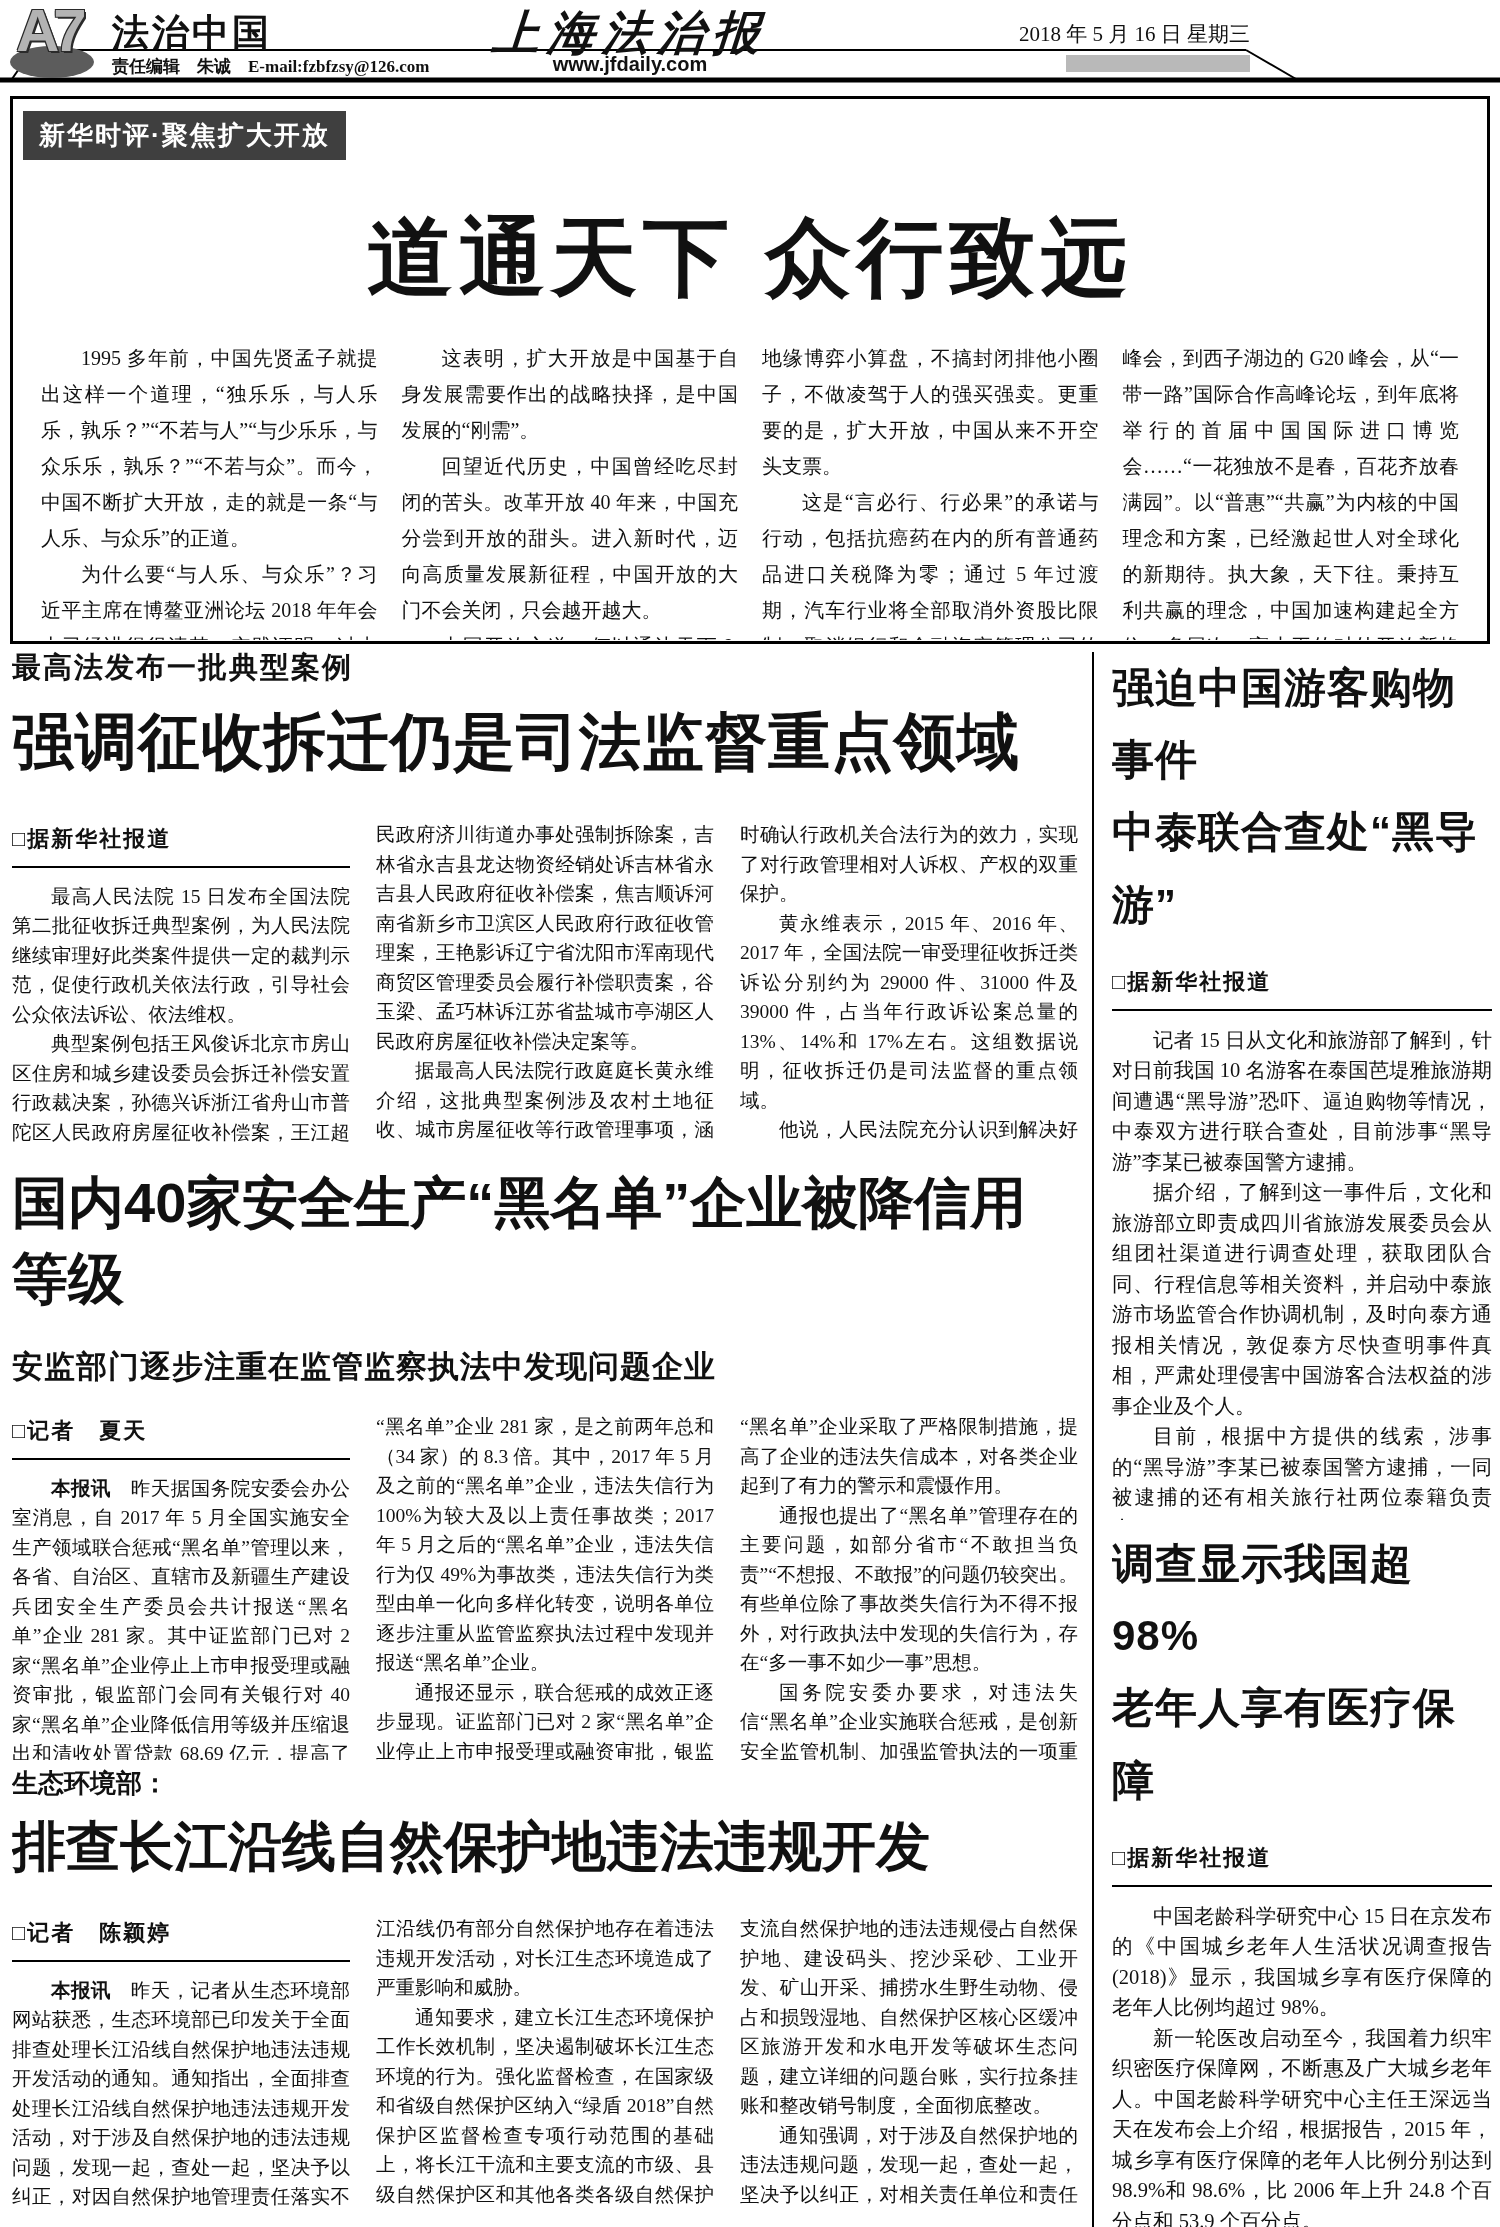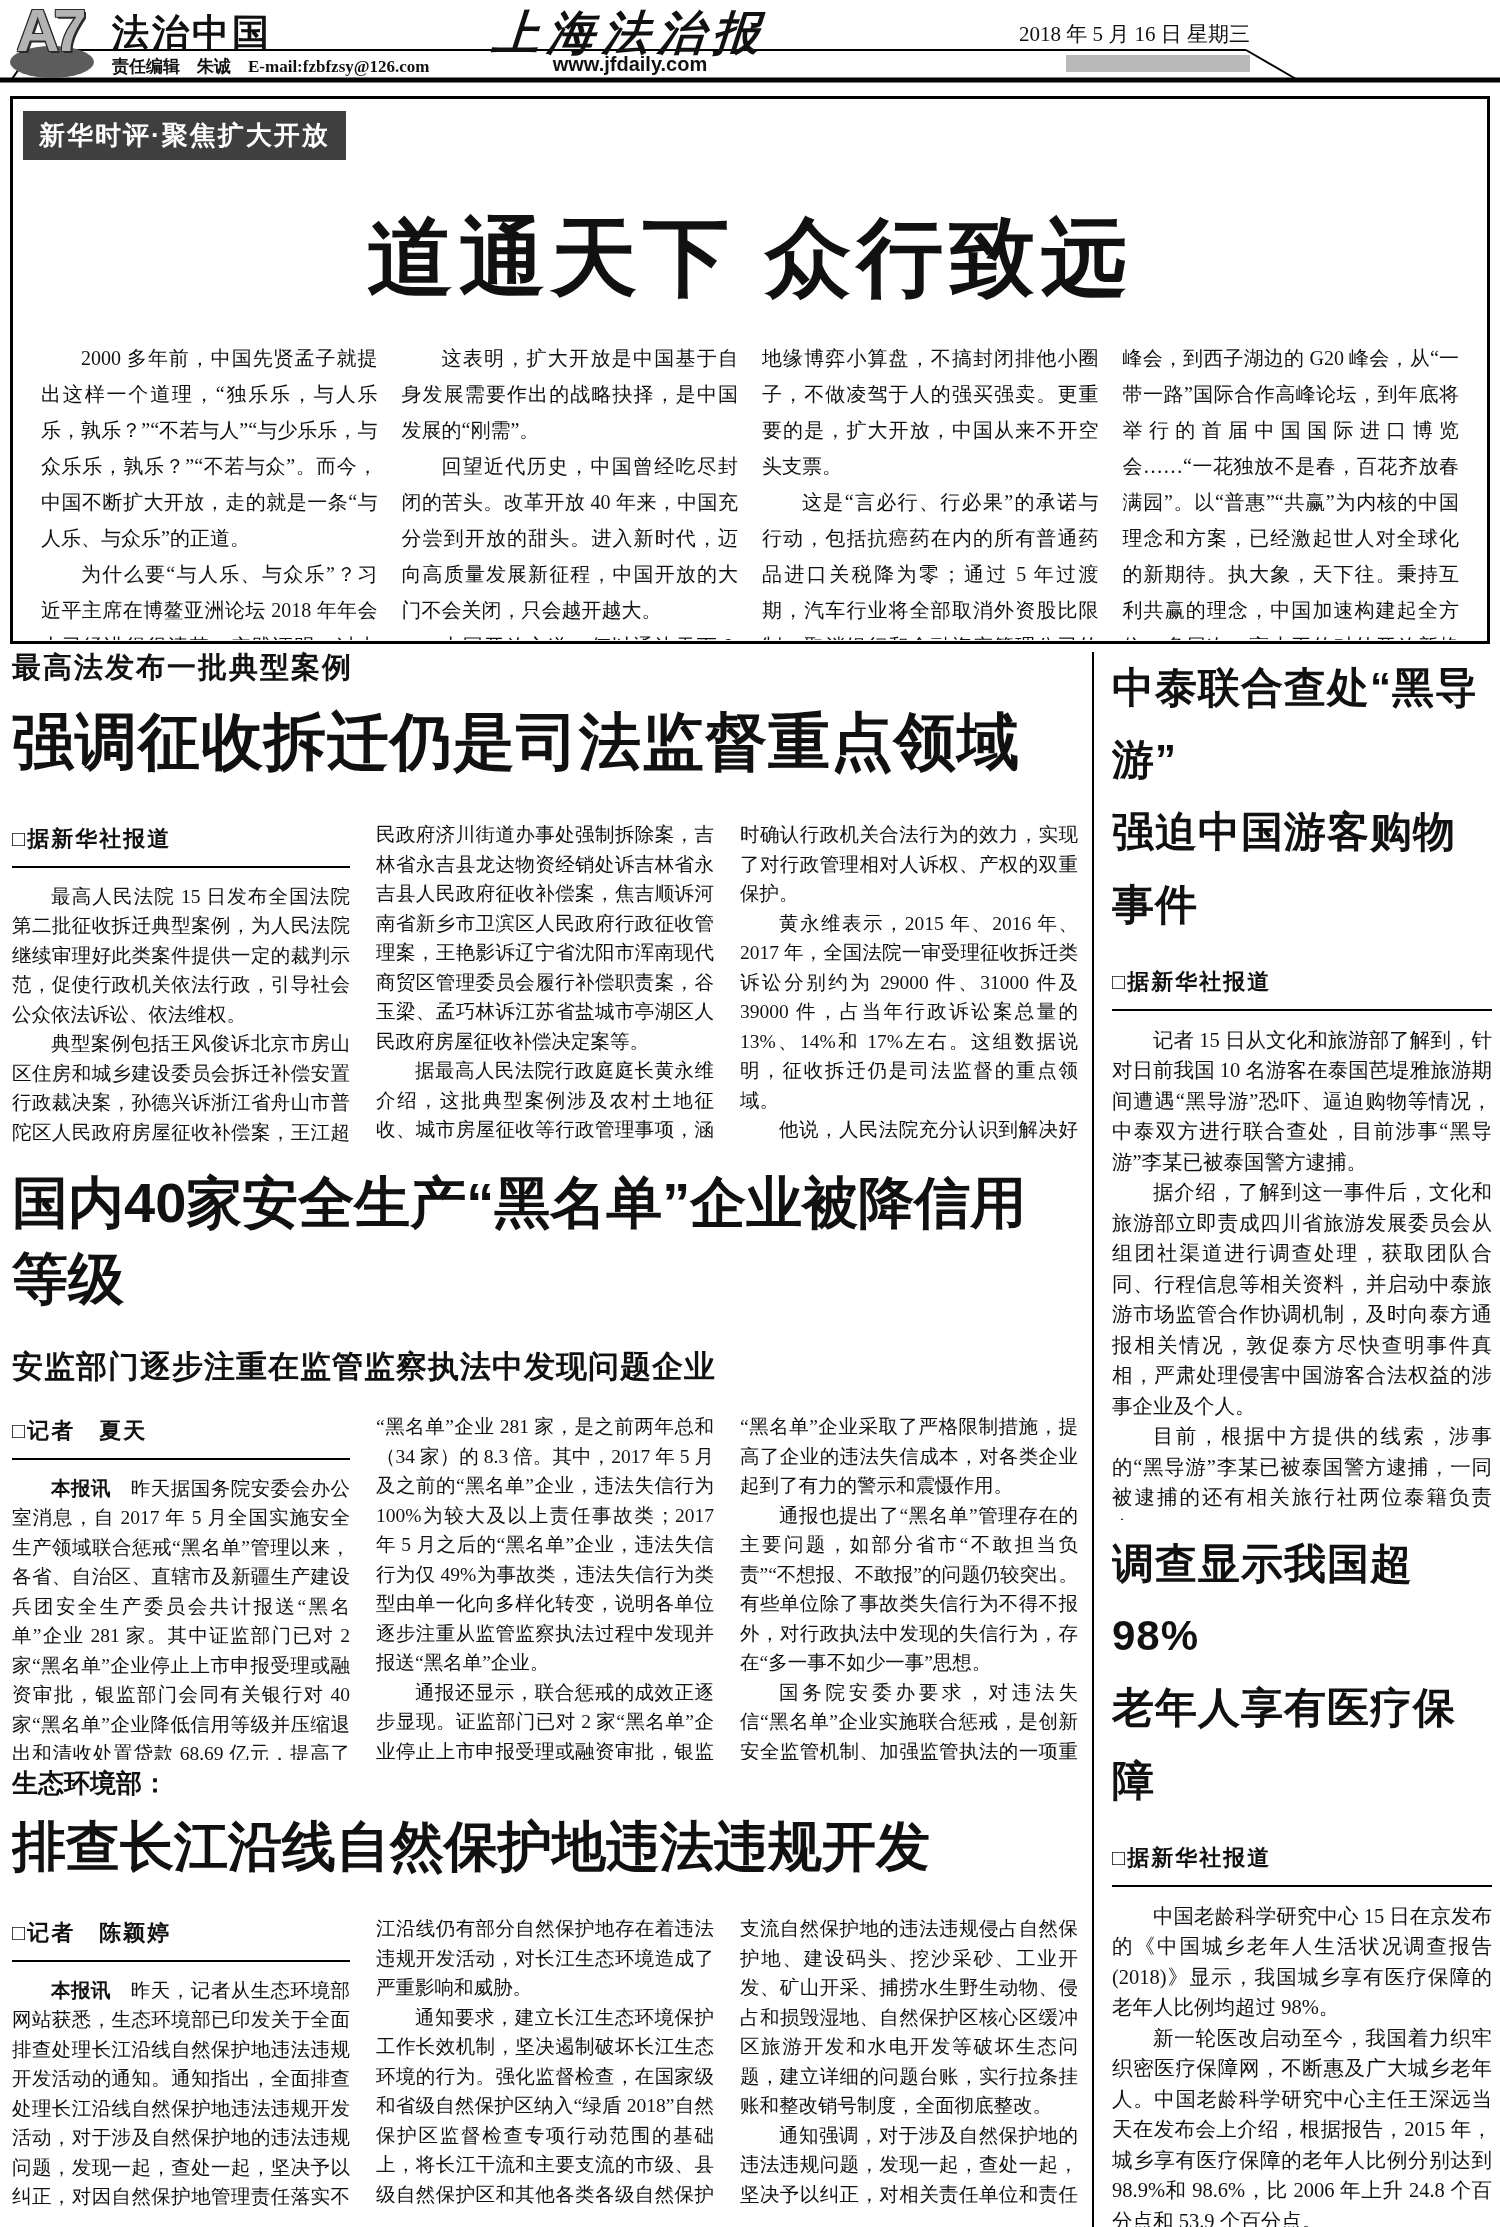--- a/index.html
+++ b/index.html
@@ -77,21 +77,21 @@
     <div class="hdr-editor">责任编辑　朱诚　E-mail:fzbfzsy@126.com</div>
     <div class="hdr-site">www.jfdaily.com</div>
     <div class="hdr-graybar"></div>
   </div>
 
   <div class="topbox">
     <div class="topbox-tag">新华时评·聚焦扩大开放</div>
     <h1 class="topbox-headline">道通天下  众行致远</h1>
     <div class="topbox-cols">
       <div class="col">
-        <p class="bp">2000 多年前，中国先贤孟子就提出这样一个道理，“独乐乐，与人乐乐，孰乐？”“不若与人”“与少乐乐，与众乐乐，孰乐？”“不若与众”。而今，中国不断扩大开放，走的就是一条“与人乐、与众乐”的正道。</p>
+        <p class="bp">1995 多年前，中国先贤孟子就提出这样一个道理，“独乐乐，与人乐乐，孰乐？”“不若与人”“与少乐乐，与众乐乐，孰乐？”“不若与众”。而今，中国不断扩大开放，走的就是一条“与人乐、与众乐”的正道。</p>
         <p class="bp">为什么要“与人乐、与众乐”？习近平主席在博鳌亚洲论坛 2018 年年会上已经讲得很清楚：实践证明，过去 40 年中国经济发展是在开放条件下取得的，未来中国经济实现高质量发展也必须在更加开放条件下进行。</p>
       </div>
       <div class="col">
         <p class="bp">这表明，扩大开放是中国基于自身发展需要作出的战略抉择，是中国发展的“刚需”。</p>
         <p class="bp">回望近代历史，中国曾经吃尽封闭的苦头。改革开放 40 年来，中国充分尝到开放的甜头。进入新时代，迈向高质量发展新征程，中国开放的大门不会关闭，只会越开越大。</p>
         <p class="bp">中国开放之道，何以通达天下？关键就在于，中国向来主张“计利当计天下利”，坚守共商之道、共建之道、共享之道，不打</p>
       </div>
       <div class="col">
         <p class="bp cont">地缘博弈小算盘，不搞封闭排他小圈子，不做凌驾于人的强买强卖。更重要的是，扩大开放，中国从来不开空头支票。</p>
         <p class="bp">这是“言必行、行必果”的承诺与行动，包括抗癌药在内的所有普通药品进口关税降为零；通过 5 年过渡期，汽车行业将全部取消外资股比限制；取消银行和金融资产管理公司的外资持股比例限制；人身险公司的外资持股比例上限放宽至 51%，三年后不再设限……</p>
@@ -164,22 +164,22 @@
         <p class="bp cont">支流自然保护地的违法违规侵占自然保护地、建设码头、挖沙采砂、工业开发、矿山开采、捕捞水生野生动物、侵占和损毁湿地、自然保护区核心区缓冲区旅游开发和水电开发等破坏生态问题，建立详细的问题台账，实行拉条挂账和整改销号制度，全面彻底整改。</p>
         <p class="bp">通知强调，对于涉及自然保护地的违法违规问题，发现一起，查处一起，坚决予以纠正，对相关责任单位和责任人员予以严肃处理，并督促其及时整改和全面修复。对因自然保护地管理责任落实不到位造成生态破坏的，要严肃追究相关地方政府和部门责任。</p>
       </div>
     </div>
   </div>
 
   <div class="vrule"></div>
 
   <div class="artD">
     <h2 class="r-headline">
+      <span style="display:block">强迫中国游客购物事件</span>
       <span style="display:block">中泰联合查处“黑导游”</span>
-      <span style="display:block">强迫中国游客购物事件</span>
     </h2>
     <div class="byline r-byline">□据新华社报道</div>
     <div class="r-body">
       <p class="bp">记者 15 日从文化和旅游部了解到，针对日前我国 10 名游客在泰国芭堤雅旅游期间遭遇“黑导游”恐吓、逼迫购物等情况，中泰双方进行联合查处，目前涉事“黑导游”李某已被泰国警方逮捕。</p>
       <p class="bp">据介绍，了解到这一事件后，文化和旅游部立即责成四川省旅游发展委员会从组团社渠道进行调查处理，获取团队合同、行程信息等相关资料，并启动中泰旅游市场监管合作协调机制，及时向泰方通报相关情况，敦促泰方尽快查明事件真相，严肃处理侵害中国游客合法权益的涉事企业及个人。</p>
       <p class="bp">目前，根据中方提供的线索，涉事的“黑导游”李某已被泰国警方逮捕，一同被逮捕的还有相关旅行社两位泰籍负责人。</p>
 
     </div>
   </div>
 

